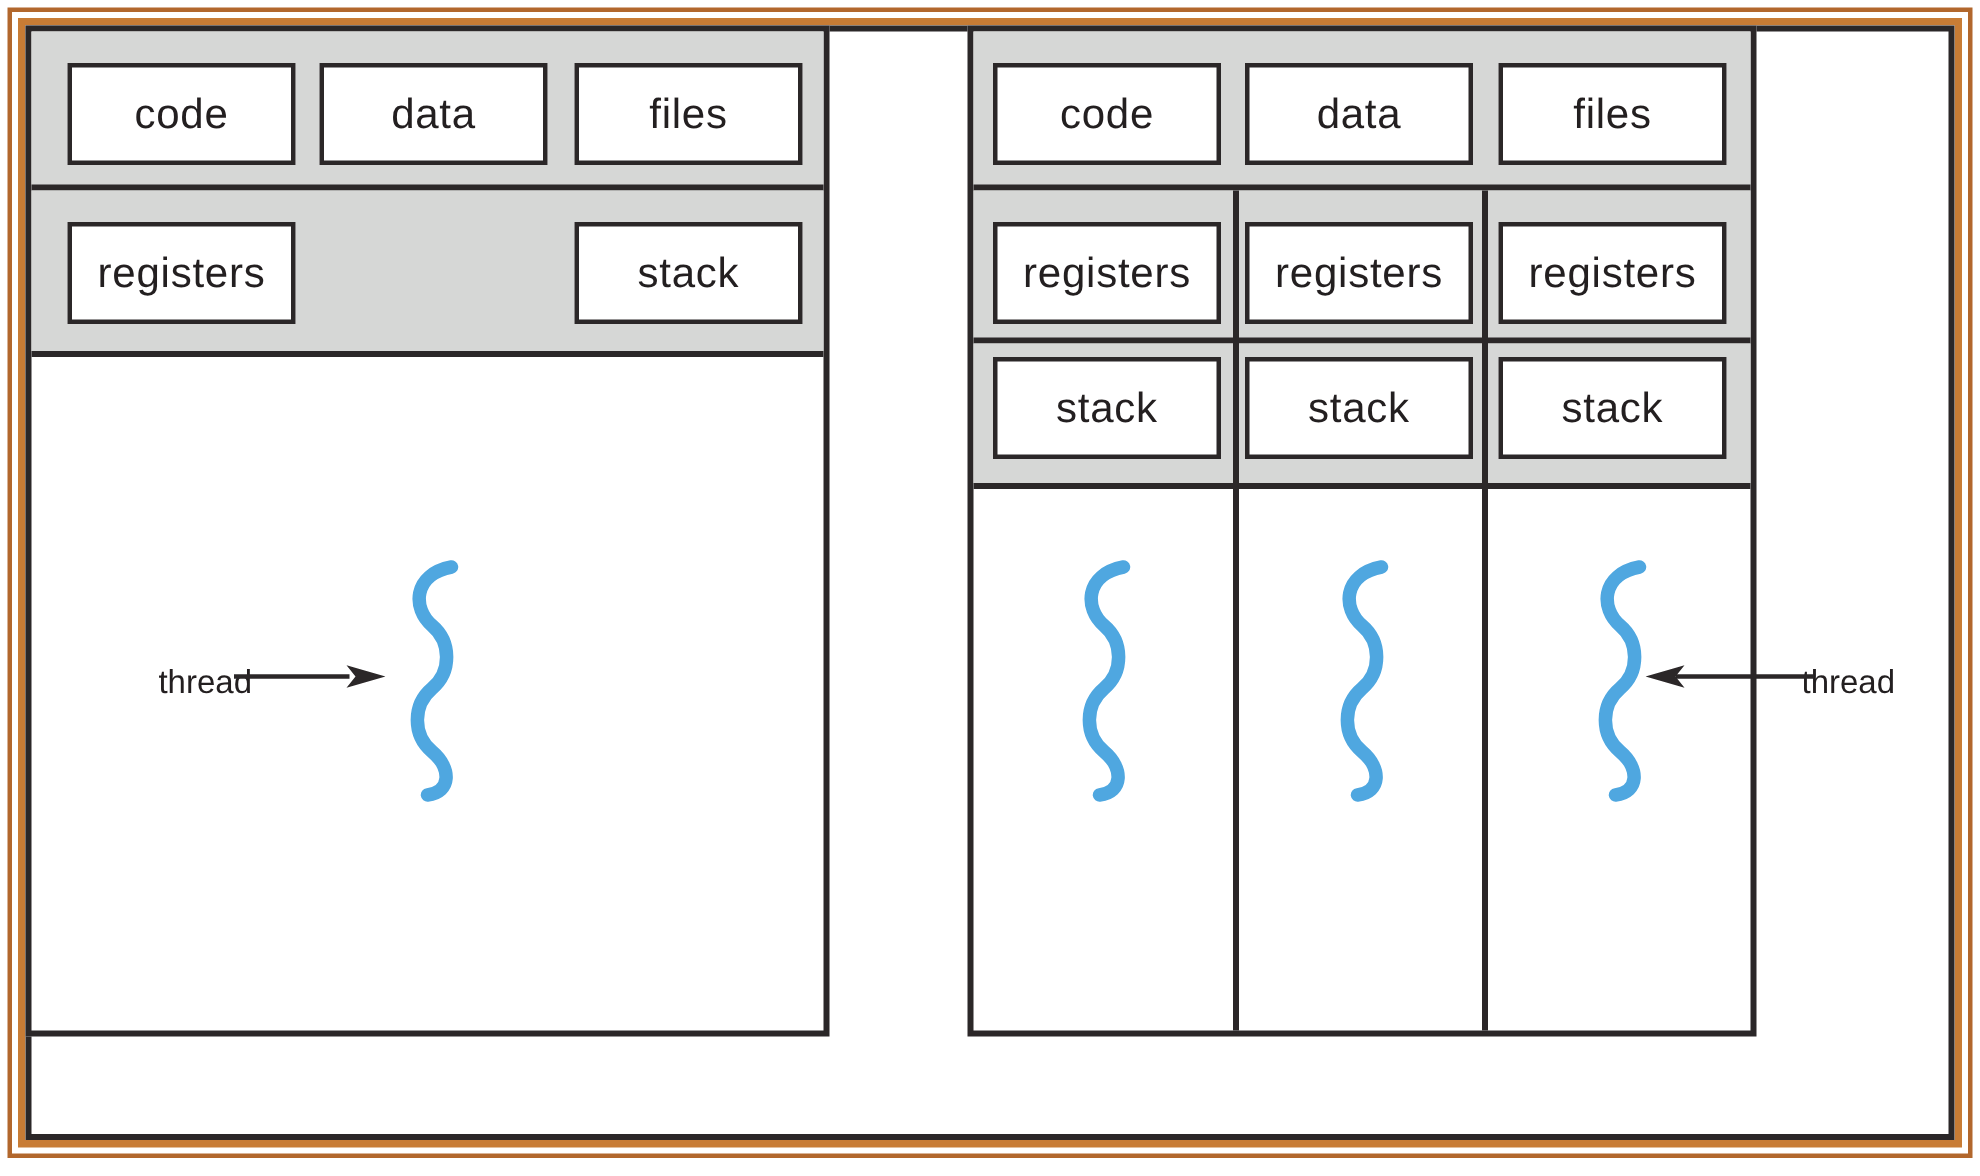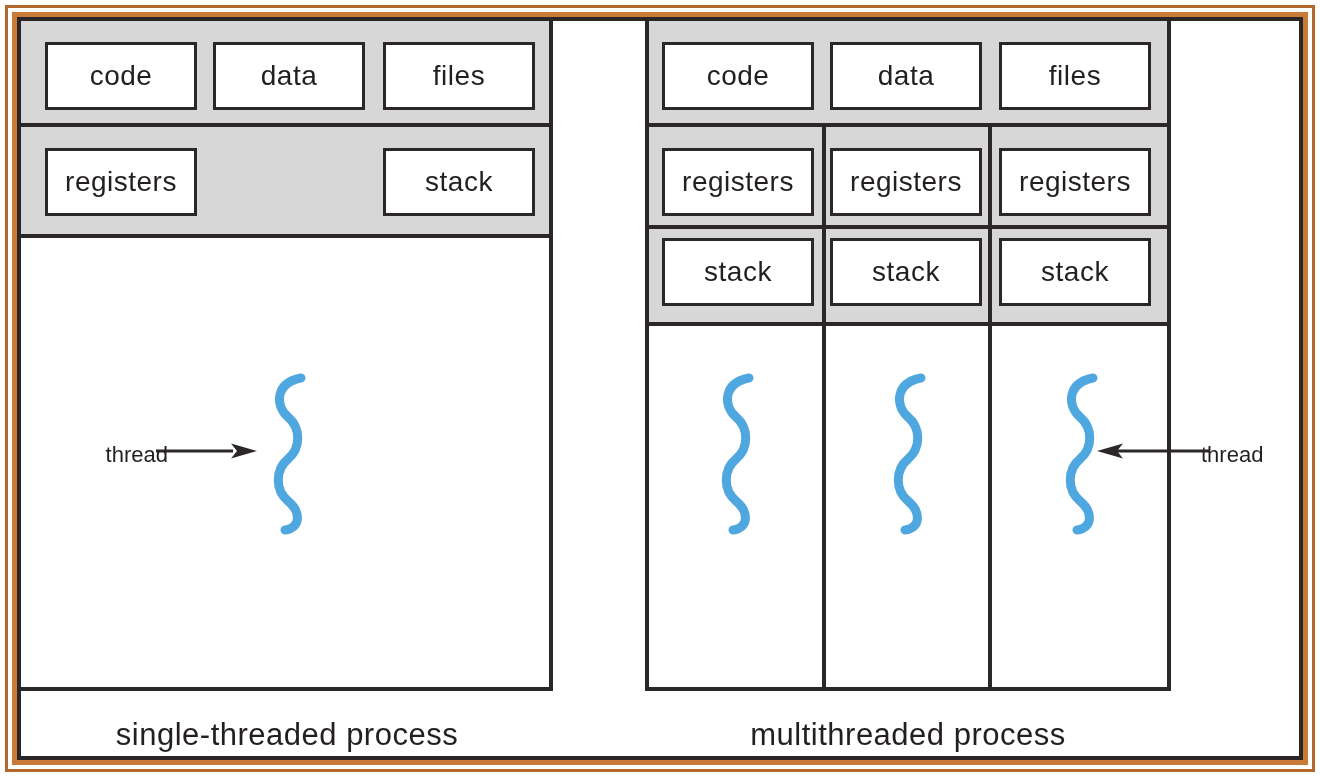--- a/index.html
+++ b/index.html
@@ -116,19 +116,17 @@
           <line x1="1" y1="10" x2="78" y2="10"></line>
           <polygon points="102,10 76,2.5 82,10 76,17.5"></polygon>
         </svg>
 
         <div class="thread-label thread-label-right">thread</div>
         <svg class="arrow arrow-right" viewBox="0 0 114 20">
           <line x1="20" y1="10" x2="112" y2="10"></line>
           <polygon points="0,10 26,2.5 20,10 26,17.5"></polygon>
         </svg>
 
-        <div class="caption caption-left">single-threaded process</div>
-        <div class="caption caption-right">multithreaded process</div>
 
       </div>
     </div>
   </div>
 </div>
 
 </body></html>

